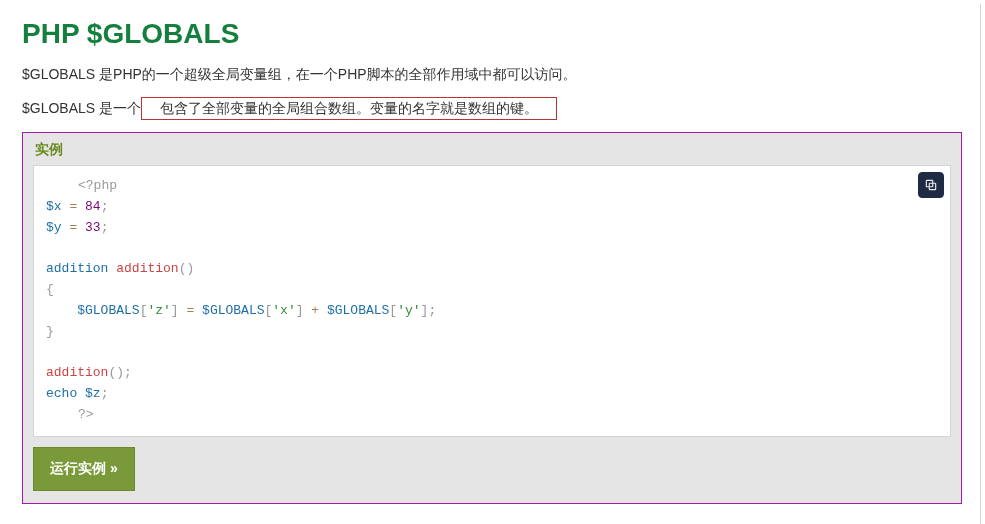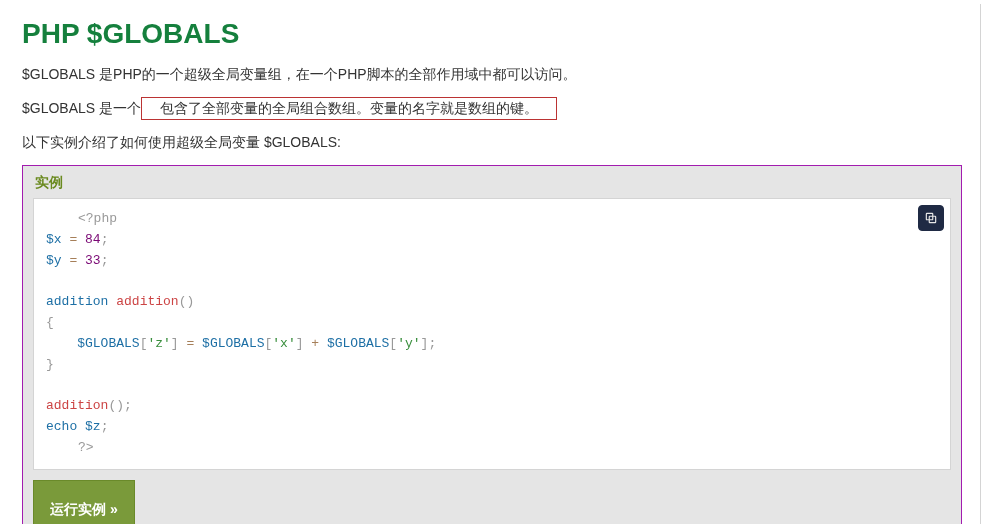--- a/index.html
+++ b/index.html
@@ -77,41 +77,40 @@
   .tok-kw   { color: #1d6fa5; }
   .tok-fn   { color: #c44; }
   .tok-p    { color: #999; }
   .tok-str  { color: #388e3c; }
   .run-btn {
     display: inline-block;
     margin-top: 10px;
     background: #7a9a3a;
     color: #fff;
     border: 1px solid #6a8a2a;
-    padding: 20px 16px;
+    padding: 12px 16px;
     font-size: 14px;
     font-weight: bold;
     cursor: pointer;
     font-family: inherit;
   }
 </style>
 </head>
 <body>
 
 <div class="outer">
 
   <h2>PHP $GLOBALS</h2>
 
   <p>$GLOBALS 是PHP的一个超级全局变量组，在一个PHP脚本的全部作用域中都可以访问。</p>
 
   <p>
     <span>$GLOBALS 是一个</span><span class="hl-box">包含了全部变量的全局组合数组。变量的名字就是数组的键。</span>
   </p>
 
-  <p>以下实例介绍了如何使用超级全局变量 $GLOBALS:</p>
 
   <div class="example-wrap">
     <div class="example-title">实例</div>
 
     <div class="code-panel"><div class="copy-btn"><svg width="14" height="14" viewBox="0 0 24 24" fill="none" stroke-width="2">
             <rect x="9" y="9" width="11" height="11" rx="1"></rect>
             <rect x="4" y="4" width="11" height="11" rx="1"></rect>
           </svg></div><span class="tok-proc">&lt;?php</span>
 <span class="tok-var">$x</span><span class="tok-op"> = </span><span class="tok-num">84</span><span class="tok-p">;</span>
 <span class="tok-var">$y</span><span class="tok-op"> = </span><span class="tok-num">33</span><span class="tok-p">;</span>

